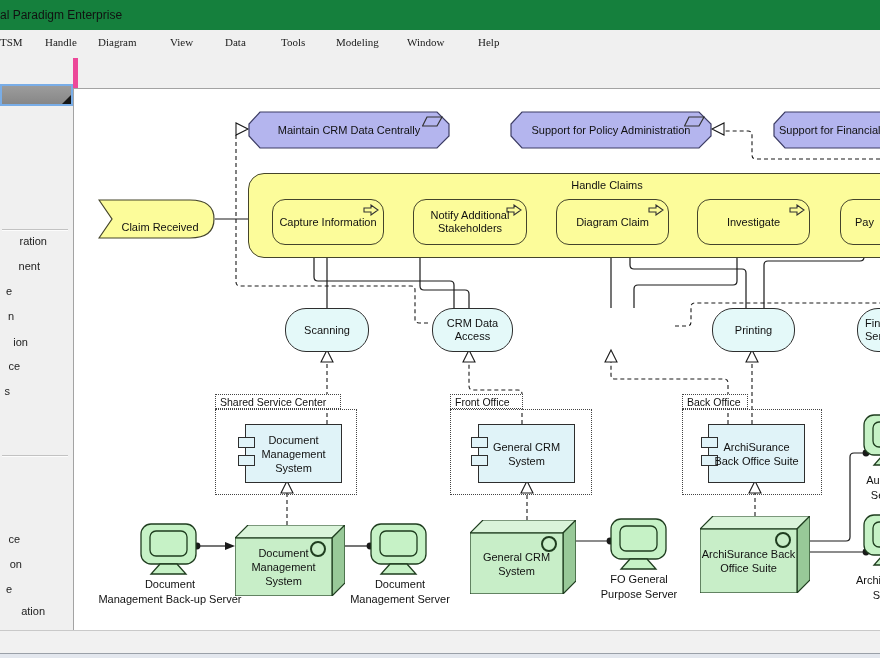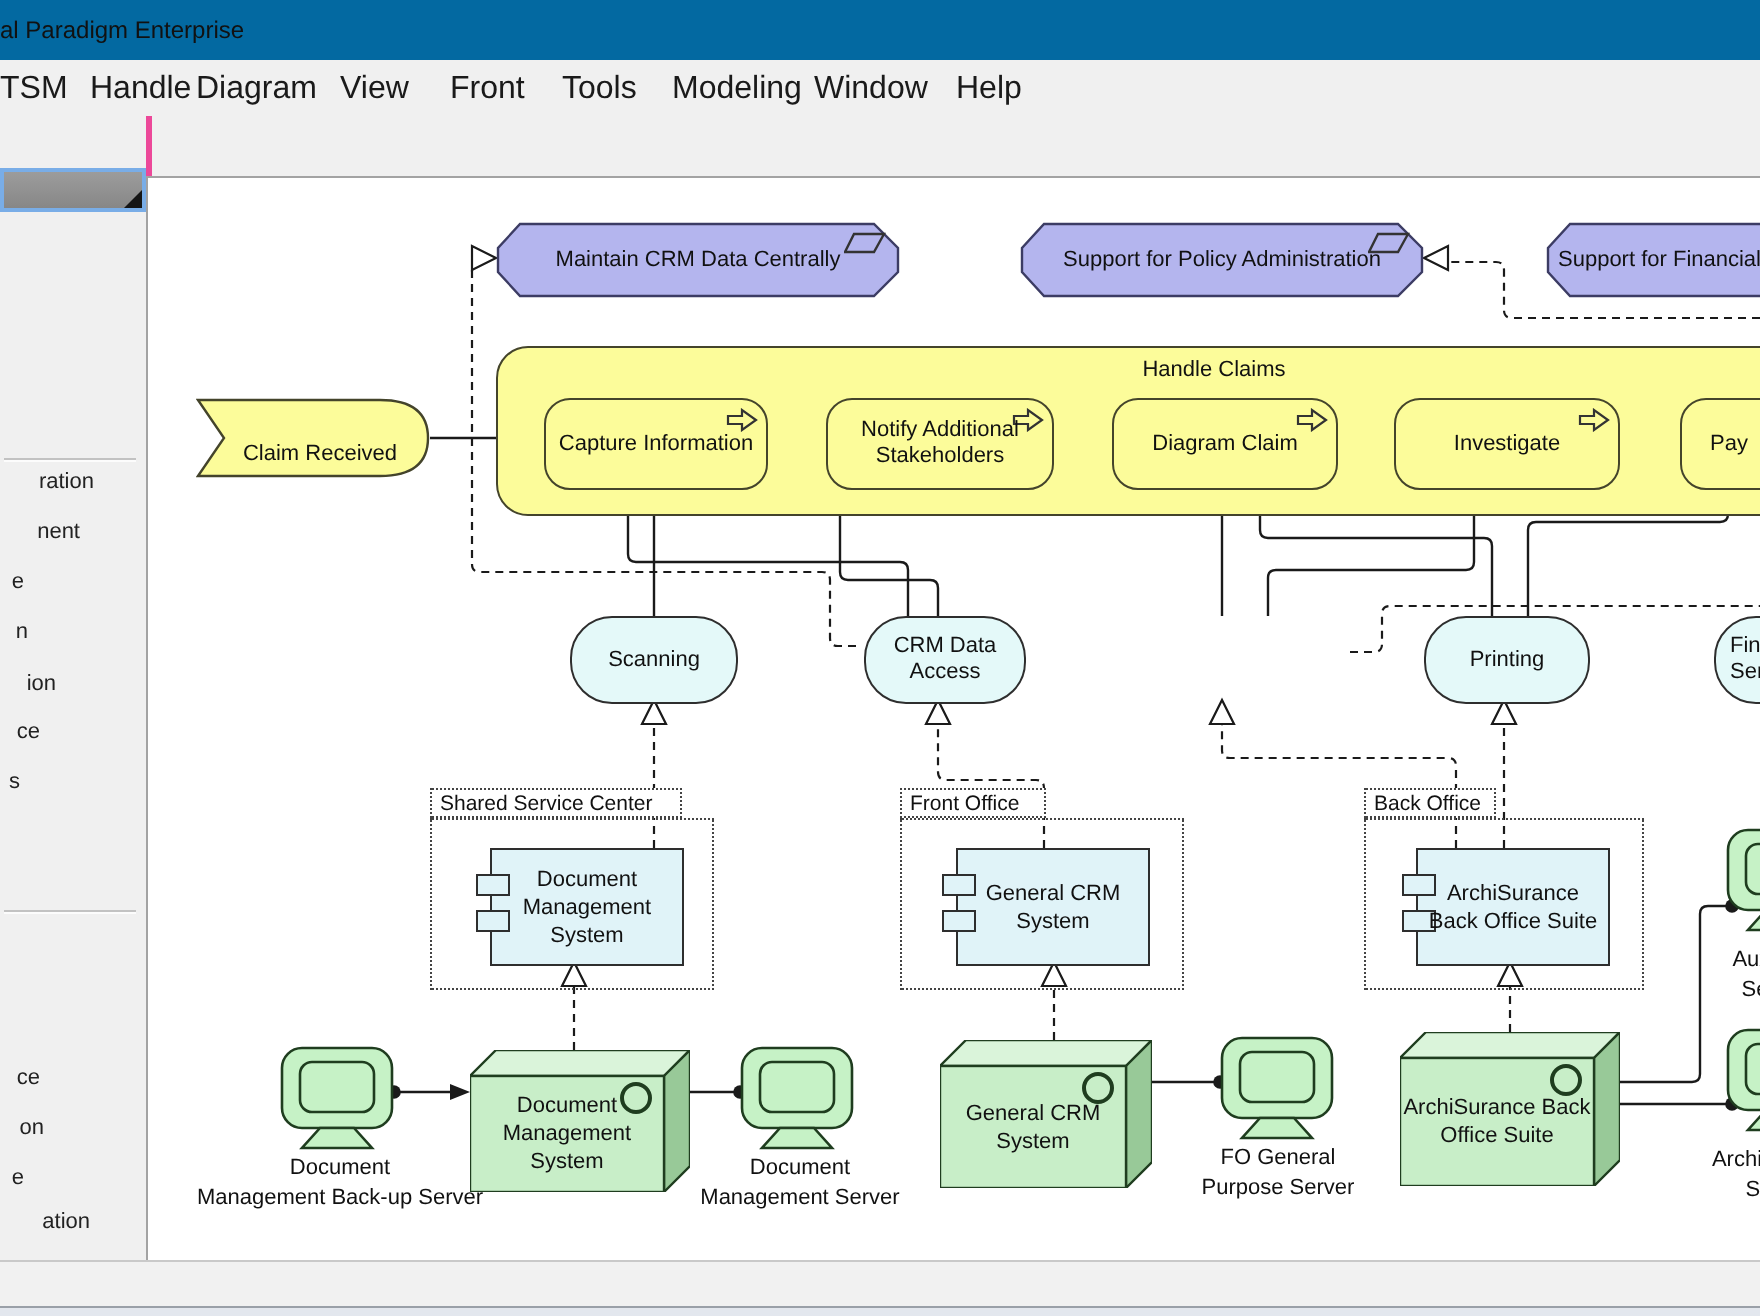--- a/index.html
+++ b/index.html
@@ -1,24 +1,24 @@
 <!DOCTYPE html>
 <html><head>
 <meta charset="utf-8">
 <style>
   html,body{margin:0;padding:0;background:#fff;font-family:"Liberation Sans",sans-serif;}
   #app{position:relative;width:880px;height:658px;overflow:hidden;background:#fff;}
   
-  #titlebar{position:absolute;left:0;top:0;width:880px;height:30px;background:#0369a1;}
+  #titlebar{position:absolute;left:0;top:0;width:880px;height:30px;background:#15803d;}
   #titlebar span{position:absolute;left:0;top:8px;font-size:12px;color:#111;white-space:nowrap;}
   #menubar{position:absolute;left:0;top:30px;width:880px;height:28px;background:#f0f0f0;border-bottom:1px solid #e6e6e6;}
-  .menu-item{position:absolute;top:6px;font-size:16px;color:#1a1a1a;white-space:nowrap;cursor:default;}
+  .menu-item{position:absolute;top:6px;font-size:11px;color:#1a1a1a;white-space:nowrap;cursor:default;font-family:Liberation Serif, serif;}
   #workspace{position:absolute;left:0;top:58px;width:880px;height:572px;background:#f0f0f0;}
   
-  #palette{position:absolute;left:0;top:0;width:73px;height:572px;background:#f0f0f0;border-right:3px solid #ec4899;}
+  #palette{position:absolute;left:0;top:0;width:73px;height:572px;background:#f0f0f0;border-right:5px solid #ec4899;}
   #palette-header{position:absolute;left:0;top:26px;width:69px;height:18px;background:linear-gradient(#9c9c9c,#878787);border:2px solid #79ade7;}
   #palette-header .corner{position:absolute;right:0;bottom:0;width:0;height:0;border-left:9px solid transparent;border-bottom:9px solid #161616;}
   .pal-item{position:absolute;height:16px;font-size:11px;color:#222;text-align:right;overflow:hidden;white-space:nowrap;cursor:default;}
   .pal-divider{position:absolute;left:2px;width:66px;height:1px;background:#c2c2c2;border-bottom:1px solid #fcfcfc;}
   
   #canvas{position:absolute;left:73px;top:30px;width:807px;height:542px;background:#ffffff;border-top:1px solid #a3a3a3;border-left:1px solid #a3a3a3;overflow:hidden;}
   #wires{position:absolute;left:0;top:0;}
   .shape-label{pointer-events:none;}
   
   .req{position:absolute;width:202px;height:38px;}
@@ -65,21 +65,21 @@
 
   <div id="titlebar">
     <span>al Paradigm Enterprise</span>
   </div>
 
   <div id="menubar">
     <span class="menu-item" style="left:0px">TSM</span>
     <span class="menu-item" style="left:45px">Handle</span>
     <span class="menu-item" style="left:98px">Diagram</span>
     <span class="menu-item" style="left:170px">View</span>
-    <span class="menu-item" style="left:225px">Front</span>
+    <span class="menu-item" style="left:225px">Data</span>
     <span class="menu-item" style="left:281px">Tools</span>
     <span class="menu-item" style="left:336px">Modeling</span>
     <span class="menu-item" style="left:407px">Window</span>
     <span class="menu-item" style="left:478px">Help</span>
   </div>
 
   <div id="workspace">
 
     <div id="palette">
       <div id="palette-header">

